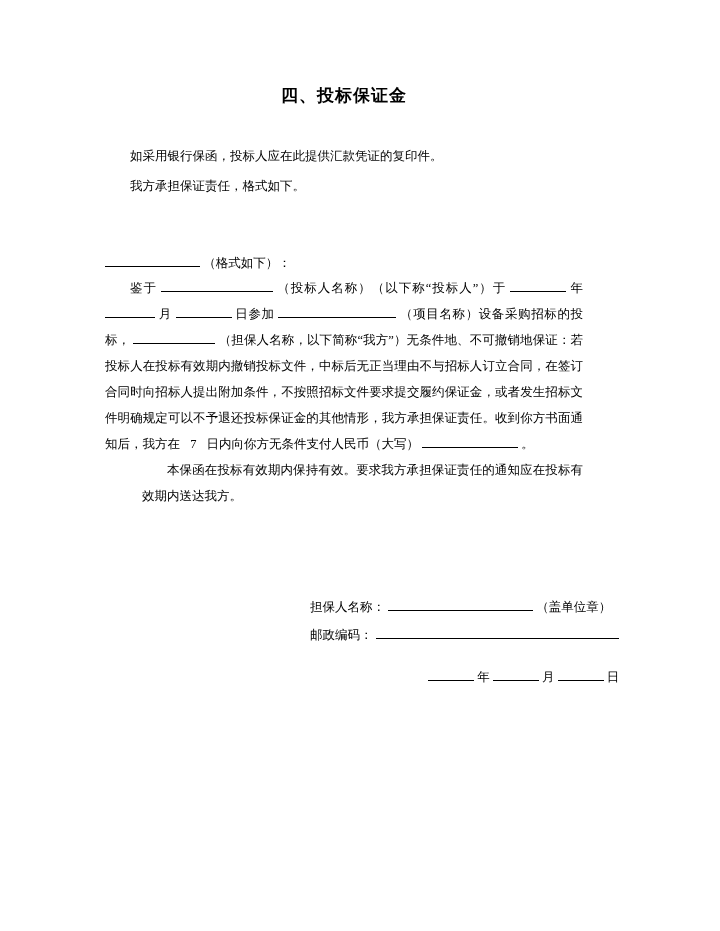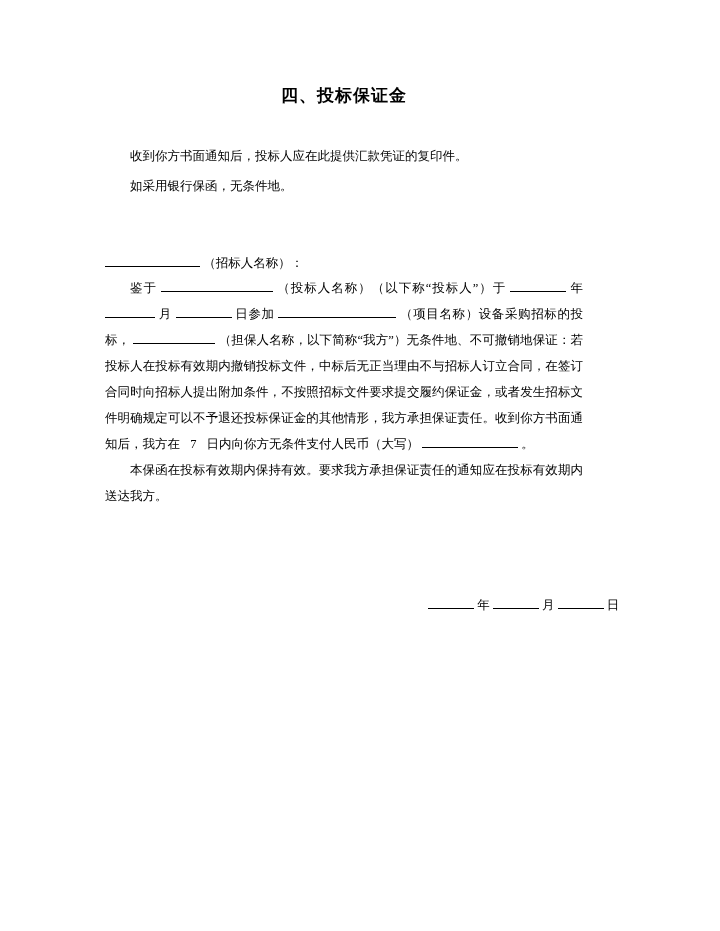--- a/index.html
+++ b/index.html
@@ -27,20 +27,21 @@
   .addressee-line { margin-top: 50px; line-height: 24px; }
   .clause-para {
     line-height: 26px;
     text-align: justify;
     text-indent: 2em;
   }
   .validity-para {
     line-height: 26px;
     text-align: justify;
     text-indent: 2em;
+    margin-left: 37px;
   }
   .blank {
     display: inline-block;
     border-bottom: 1px solid #000;
     height: 1em;
     vertical-align: baseline;
   }
   .bw-addressee { width: 95px; }
   .bw-bidder { width: 112px; }
   .bw-year { width: 56px; }
@@ -54,40 +55,40 @@
   .bw-sign-wide { width: 243px; }
   .bw-date { width: 46px; }
   .days-num { margin: 0 7px; }
   .sign-block {
     margin-top: 84px;
     margin-left: 205px;
     font-size: 12.5px;
   }
   .sign-line { line-height: 28px; white-space: nowrap; }
   .date-line {
-    margin-top: 36px;
+    margin-top: 16px;
     margin-left: 323px;
     font-size: 12.5px;
     line-height: 24px;
     white-space: nowrap;
   }
 </style>
 </head>
 <body>
 
 <div class="page">
 
   <h1 class="doc-title">四、投标保证金</h1>
 
-  <p class="intro-line intro-first">收到你方书面通知后，投标人应在此提供汇款凭证的复印件。</p>
-  <p class="intro-line">如采用银行保函，无条件地。</p>
+  <p class="intro-line intro-first">如采用银行保函，投标人应在此提供汇款凭证的复印件。</p>
+  <p class="intro-line">我方承担保证责任，格式如下。</p>
 
   <p class="addressee-line">
     <span class="blank bw-addressee"></span>
-    <span>（招标人名称）：</span>
+    <span>（格式如下）：</span>
   </p>
 
   <p class="clause-para">
     <span>鉴于</span>
     <span class="blank bw-bidder"></span>
     <span>（投标人名称）（以下称“投标人”）于</span>
     <span class="blank bw-year"></span>
     <span>年</span>
     <span class="blank bw-month"></span>
     <span>月</span>
@@ -99,20 +100,29 @@
     <span>（担保人名称，以下简称“我方”）无条件地、不可撤销地保证：若投标人在投标有效期内撤销投标文件，中标后无正当理由不与招标人订立合同，在签订合同时向招标人提出附加条件，不按照招标文件要求提交履约保证金，或者发生招标文件明确规定可以不予退还投标保证金的其他情形，我方承担保证责任。收到你方书面通知后，我方在</span>
     <span class="days-num">7</span>
     <span>日内向你方无条件支付人民币（大写）</span>
     <span class="blank bw-amount"></span>
     <span>。</span>
   </p>
 
   <p class="validity-para">本保函在投标有效期内保持有效。要求我方承担保证责任的通知应在投标有效期内送达我方。</p>
 
   <div class="sign-block">
+    <p class="sign-line">
+      <span>担保人名称：</span>
+      <span class="blank bw-sign-name"></span>
+      <span>（盖单位章）</span>
+    </p>
+    <p class="sign-line">
+      <span>邮政编码：</span>
+      <span class="blank bw-sign-wide"></span>
+    </p>
   </div>
 
   <p class="date-line">
     <span class="blank bw-date"></span>
     <span>年</span>
     <span class="blank bw-date"></span>
     <span>月</span>
     <span class="blank bw-date"></span>
     <span>日</span>
   </p>

